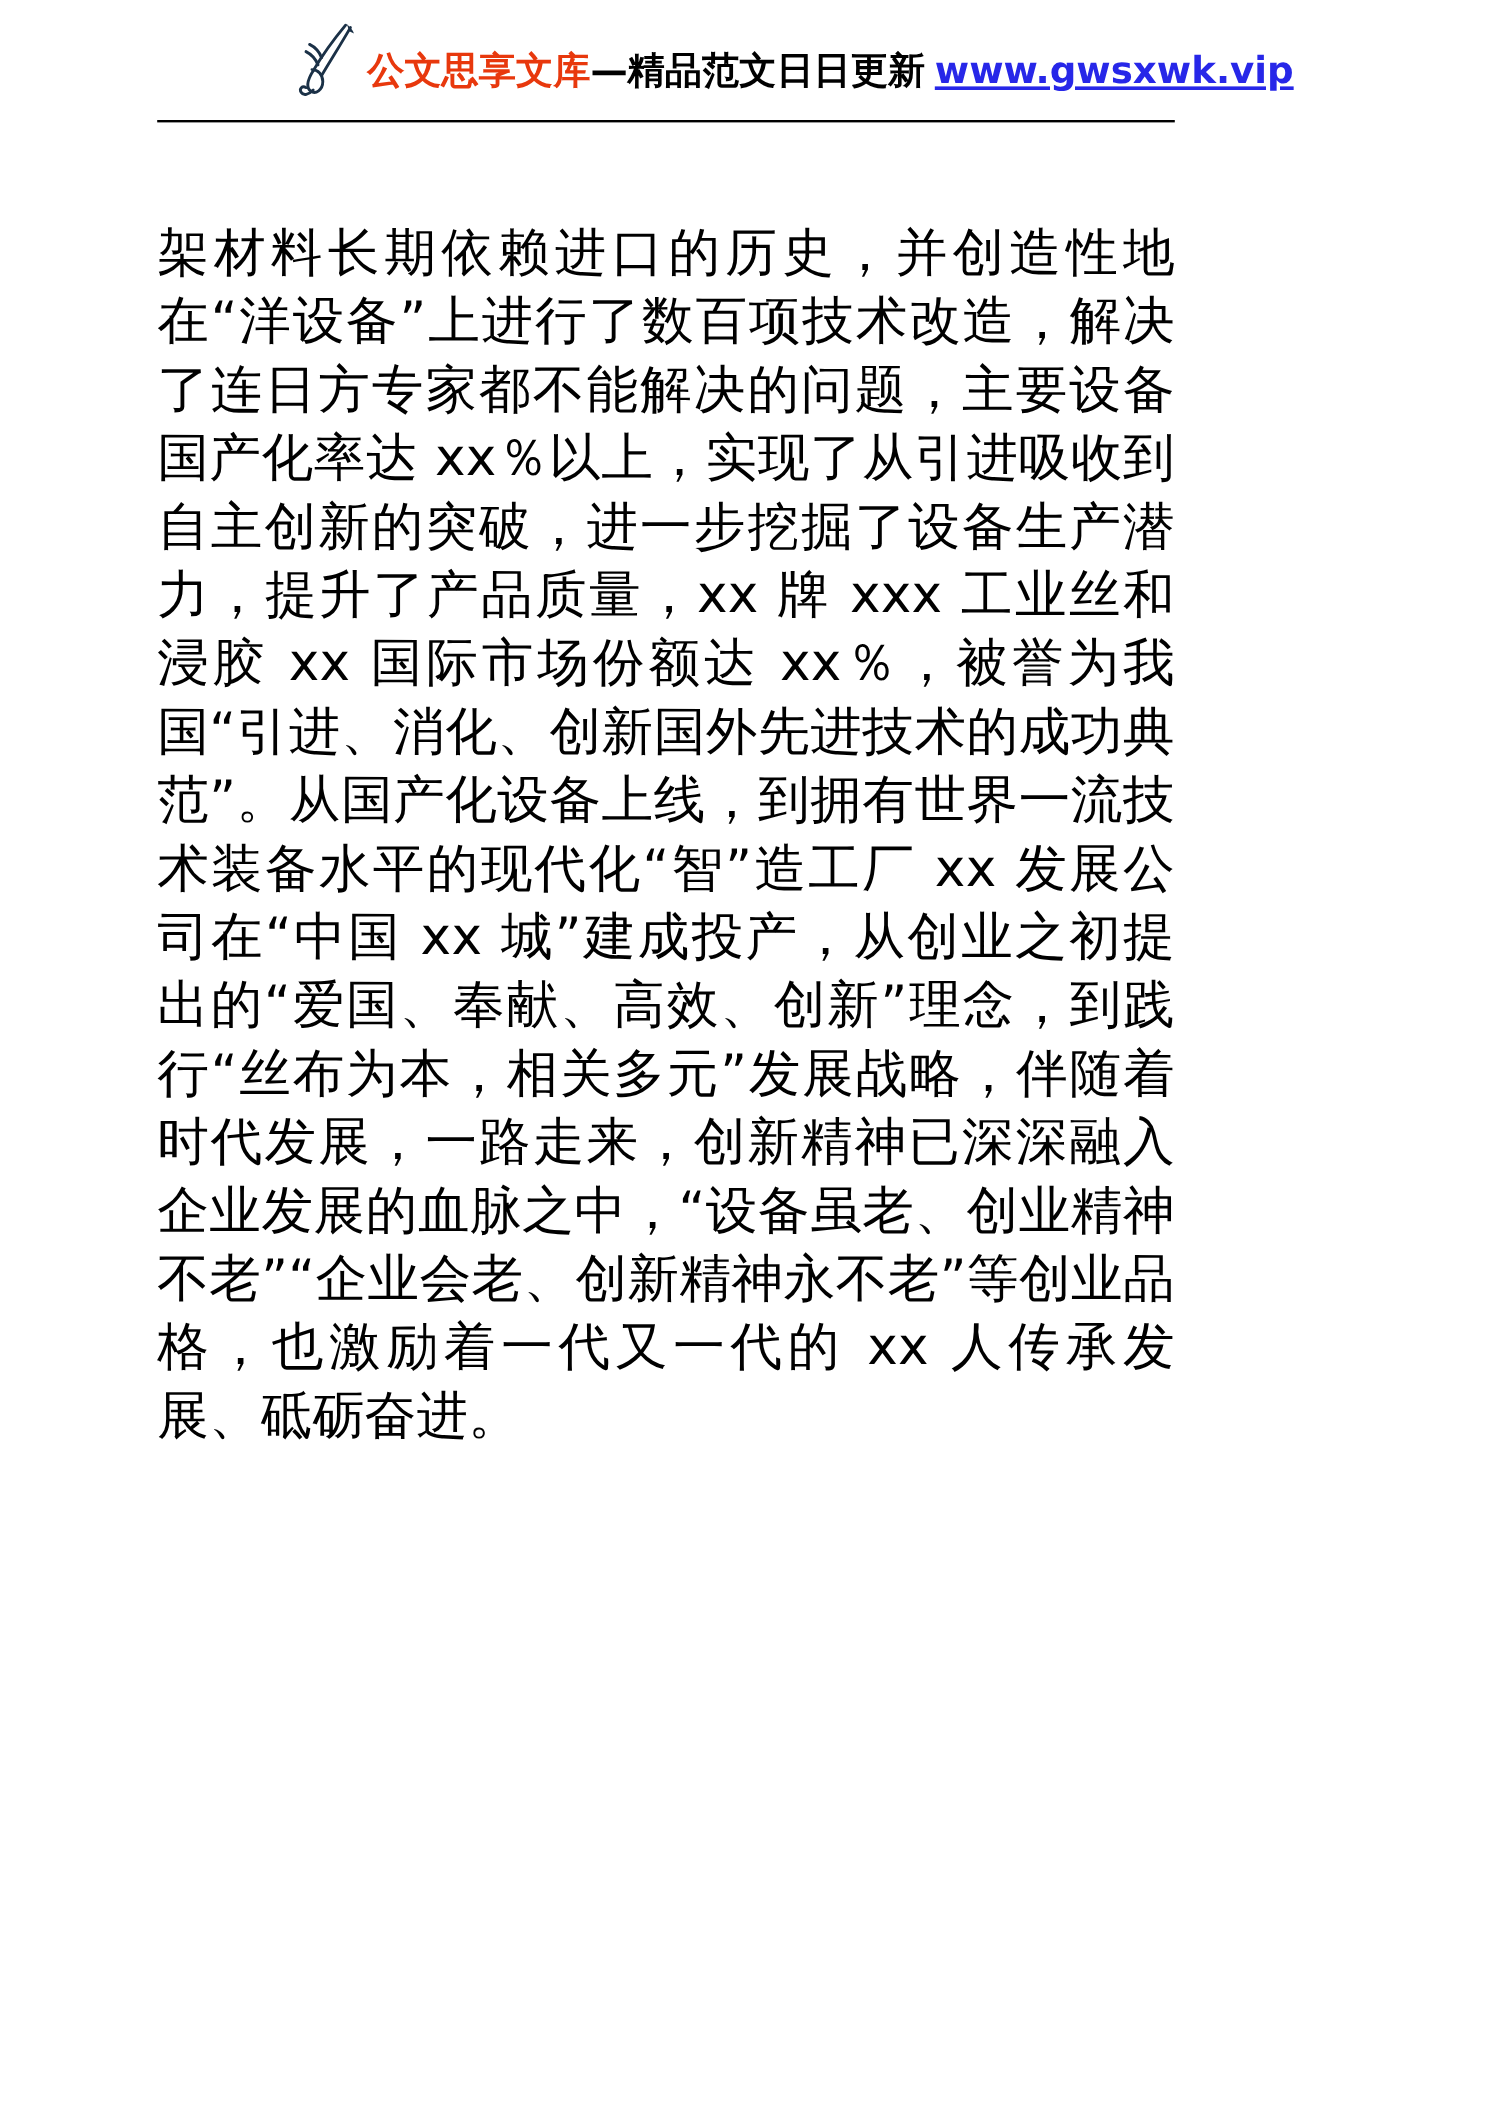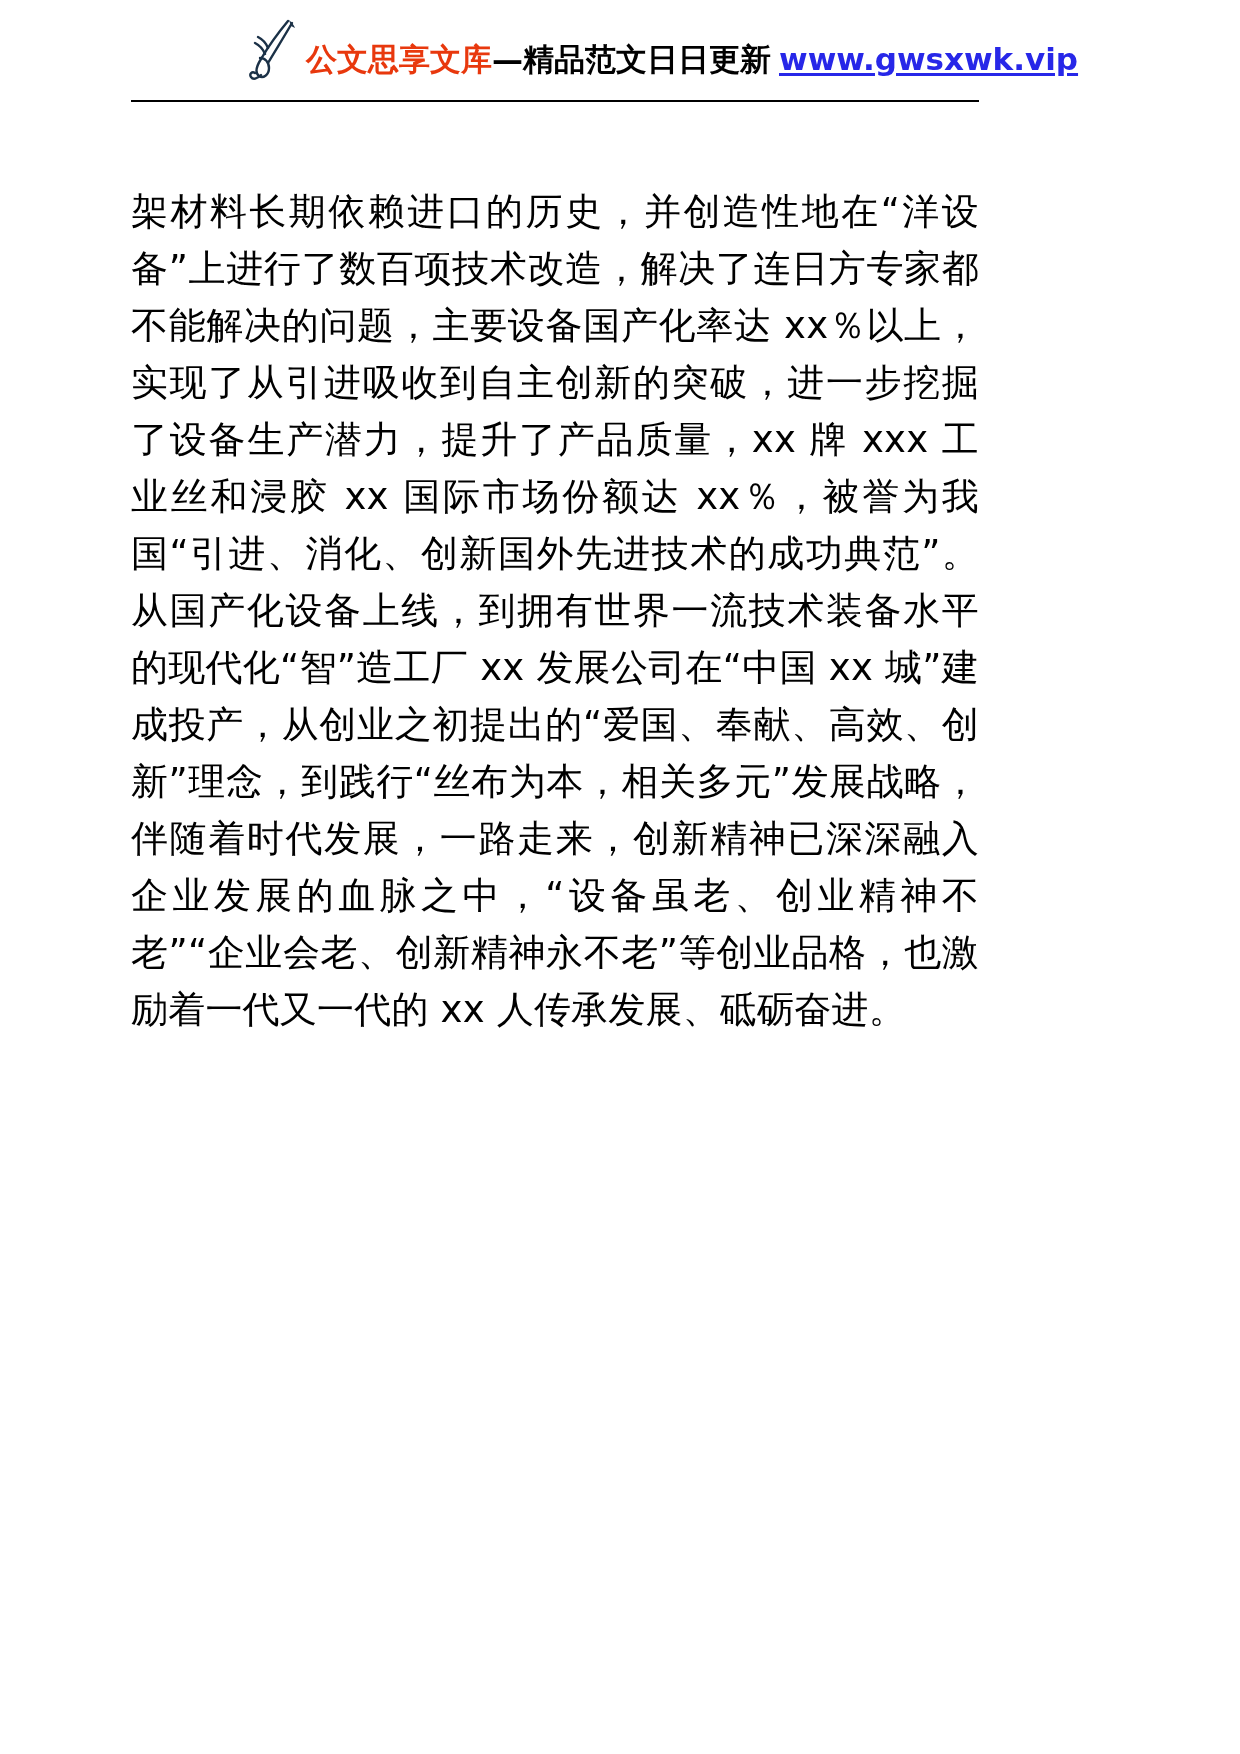--- a/index.html
+++ b/index.html
@@ -84,21 +84,21 @@
 
   
   .content {
     position: absolute;
     left: 131px;
     top: 183px;
     width: 848px;
   }
 
   .para {
-    font-size: 37px;
+    font-size: 43px;
     line-height: 57px;
     color: #000000;
     text-align: justify;
     text-justify: inter-character;
     letter-spacing: 0.2px;
     font-weight: 400;
     font-family: "DejaVu Sans", "Liberation Sans", sans-serif;
   }
 
   .para.indent { text-indent: 66px; }

